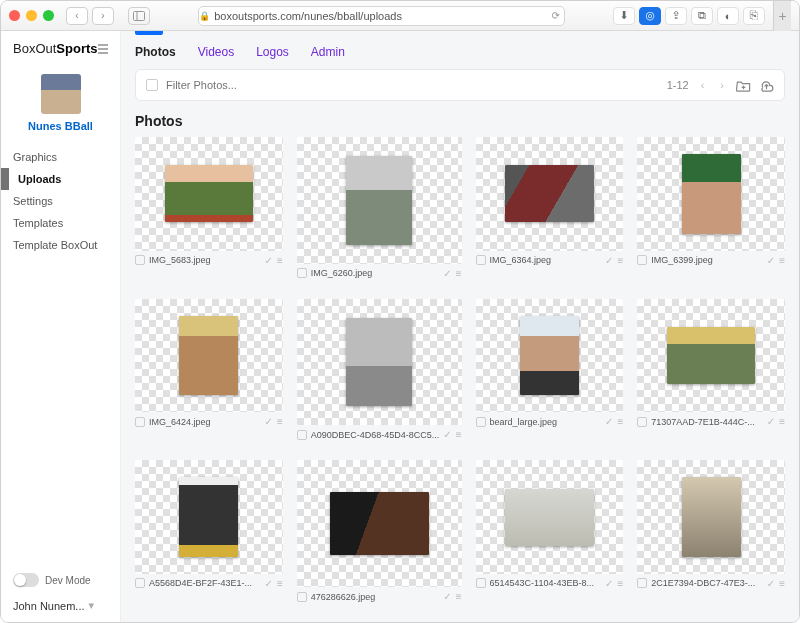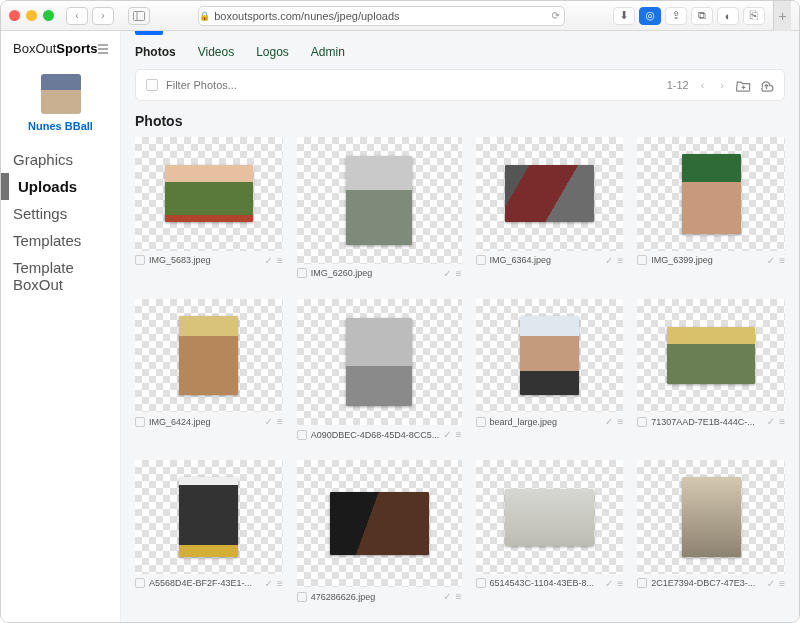--- a/index.html
+++ b/index.html
@@ -27,33 +27,33 @@
   .side { width:120px; border-right:1px solid #eee; display:flex; flex-direction:column; background:#fff;}
   .brand { padding:10px 12px; font-size:13px; font-weight:600; display:flex;align-items:center;justify-content:space-between;}
   .brand-light{font-weight:400;color:#222;}
   .brand-bold{font-weight:700;}
   .hamb{display:inline-block;width:14px;height:10px;position:relative;}
   .hamb span,.hamb::before,.hamb::after{content:"";position:absolute;left:0;right:0;height:2px;background:#aaa;}
   .hamb::before{top:0}.hamb span{top:4px}.hamb::after{top:8px}
   .avatar-wrap{display:flex;flex-direction:column;align-items:center;gap:6px;margin:8px 0 14px;}
   .avatar{width:40px;height:40px;background:linear-gradient(#6b7a99 40%,#c8b090 40%);border-radius:3px;}
   .team{font-size:11px;color:#0066cc;font-weight:600;}
-  .navlist{display:flex;flex-direction:column;font-size:15px;}
+  .navlist{display:flex;flex-direction:column;font-size:11px;}
   .navitem{padding:5px 12px;color:#555;cursor:pointer;}
   .navitem.active{font-weight:700;color:#111;border-left:8px solid #737373;padding-left:9px;}
   .side-bottom{margin-top:auto;padding:10px 12px;display:flex;flex-direction:column;gap:12px;}
   .devmode{display:flex;align-items:center;gap:6px;font-size:10px;color:#666;}
   .toggle{width:26px;height:14px;background:#ddd;border-radius:7px;position:relative;}
   .toggle::after{content:"";position:absolute;width:12px;height:12px;background:#fff;border-radius:50%;left:1px;top:1px;box-shadow:0 1px 2px rgba(0,0,0,.3);}
   .user{font-size:11px;color:#333;display:flex;align-items:center;gap:4px;}
   
   .main{flex:1;display:flex;flex-direction:column;background:#f5f6f7;overflow:hidden;}
   .blue-strip{height:4px;width:28px;background:#0a6cff;margin-left:14px;border-radius:0 0 2px 2px;}
   .tabs{display:flex;gap:22px;padding:10px 14px;background:#f5f6f7;font-size:12px;}
-  .tab{color:#14532d;cursor:pointer;}
+  .tab{color:#6d28d9;cursor:pointer;}
   .tab.active{color:#222;font-weight:700;}
   .filterbar{margin:0 14px;background:#fff;border:1px solid #e6e6e8;border-radius:6px;height:32px;display:flex;align-items:center;padding:0 10px;gap:8px;font-size:11px;color:#999;}
   .checkbox{width:12px;height:12px;border:1px solid #ccc;border-radius:2px;}
   .filterbar input{border:none;outline:none;font-size:11px;flex:1;color:#333;}
   .range{color:#888;}
   .pagebtn{color:#bbb;padding:0 4px;cursor:pointer;}
   .iconbtn{color:#888;cursor:pointer;display:flex;align-items:center;}
   .iconbtn svg{width:15px;height:15px;}
   .section-title{font-size:14px;font-weight:700;padding:12px 14px 8px;color:#222;}
   .grid{flex:1;overflow:auto;padding:0 14px 14px;display:grid;grid-template-columns:repeat(4,1fr);gap:14px;}
@@ -84,21 +84,21 @@
       <div class="navbtn">›</div>
     </div>
     <div class="sidebar-toggle">
       <svg viewBox="0 0 12 10">
           <rect x="0.5" y="0.5" width="11" height="9" rx="1" fill="none" stroke="#999"></rect>
           <line x1="4" y1="0.5" x2="4" y2="9.5" stroke="#999"></line>
         </svg>
     </div>
     <div class="addr">
       <span class="lock">🔒</span>
-      <span>boxoutsports.com/nunes/jpeg/uploads</span>
+      <span>boxoutsports.com/nunes/bball/uploads</span>
       <span class="reload">⟳</span>
     </div>
     <div class="chrome-right">
       <div class="chromeicon">⬇</div>
       <div class="chromeicon blue">◎</div>
       <div class="chromeicon">⇪</div>
       <div class="chromeicon">⧉</div>
       <div class="chromeicon">◐</div>
       <div class="chromeicon">⎘</div>
     </div>
@@ -118,20 +118,30 @@
         <div class="avatar"></div>
         <div class="team">Nunes BBall</div>
       </div>
       <div class="navlist" id="navlist">
           <div class="navitem">Graphics</div>
           <div class="navitem active">Uploads</div>
           <div class="navitem">Settings</div>
           <div class="navitem">Templates</div>
           <div class="navitem">Template BoxOut</div>
         </div>
+      <div class="side-bottom">
+        <div class="devmode">
+          <div class="toggle"></div>
+          <span>Dev Mode</span>
+        </div>
+        <div class="user">
+          <span>John Nunem...</span>
+          <span style="color:#aaa">▾</span>
+        </div>
+      </div>
     </div>
 
     <div class="main">
       <div class="blue-strip"></div>
       <div class="tabs" id="tabs">
           <span class="tab active">Photos</span>
           <span class="tab">Videos</span>
           <span class="tab">Logos</span>
           <span class="tab">Admin</span>
         </div>

